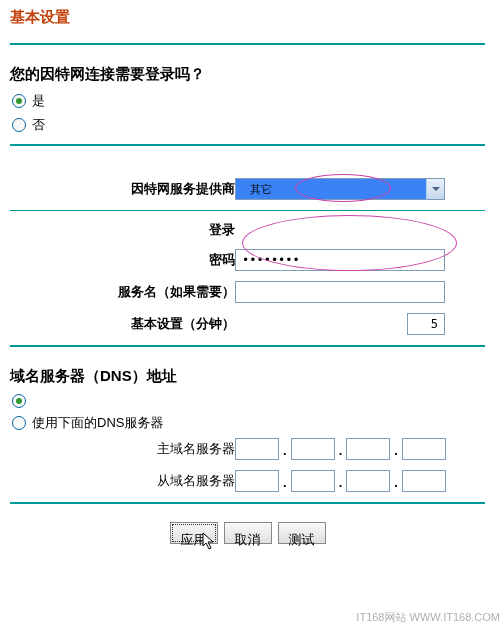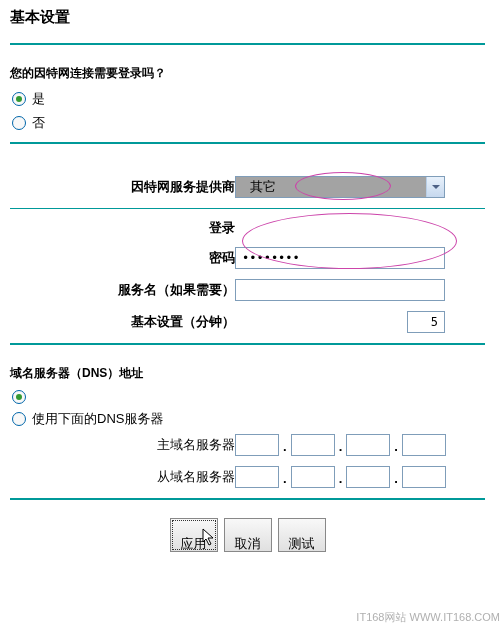--- a/index.html
+++ b/index.html
@@ -4,36 +4,36 @@
   <style>
     * { box-sizing: border-box; margin: 0; padding: 0; }
     body {
       font-family: SimSun, Arial, sans-serif;
       font-size: 13px;
       background: #fff;
       width: 500px;
       padding: 8px 15px 10px 10px;
     }
     .page-title {
-      color: #000000;
+      color: #c2410c;
       font-size: 15px;
       font-weight: bold;
       padding: 0 0 6px 0;
     }
     .hr-teal {
       border: none;
       border-top: 2px solid #009999;
       margin: 10px 0;
     }
     .hr-teal.thin {
       border-top: 1px solid #009999;
     }
     .question {
       font-weight: bold;
-      font-size: 12px;
+      font-size: 15px;
       color: #000;
       margin-top: 20px;
       margin-bottom: 8px;
     }
     .radio-row {
       display: flex;
       align-items: center;
       gap: 6px;
       margin-bottom: 6px;
       margin-left: 2px;
@@ -66,23 +66,23 @@
     }
     .row-label.indent { padding-left: 20px; font-weight: normal; }
     .select-wrap {
       position: relative;
       width: 210px;
     }
     .select-box {
       width: 100%;
       height: 22px;
       border: 1px solid #7f9db9;
-      background: #a3a3a3;
+      background: #3b82f6;
       padding: 2px 22px 2px 14px;
-      font-size: 13px;
+      font-size: 11px;
       font-family: SimSun, Arial, sans-serif;
     }
     .select-arrow {
       position: absolute;
       right: 1px; top: 1px;
       width: 18px; height: 20px;
       background: linear-gradient(#e8f1fb, #c6d8ee);
       border-left: 1px solid #b8cee6;
       display: flex;
       align-items: center;
@@ -154,21 +154,21 @@
       position: relative;
     }
     .btn {
       min-width: 48px;
       height: 22px;
       border: 1px solid #888;
       background: linear-gradient(#f8f8f8, #e0e0e0);
       font-size: 13px;
       font-family: SimSun, Arial, sans-serif;
       cursor: pointer;
-      padding: 16px 8px;
+      padding: 8px 8px;
     }
     .btn.focused {
       outline: 1px dotted #333;
       outline-offset: -3px;
     }
     .cursor-arrow {
       position: absolute;
       left: 193px; top: 11px;
       width: 0; height: 0;
       pointer-events: none;

